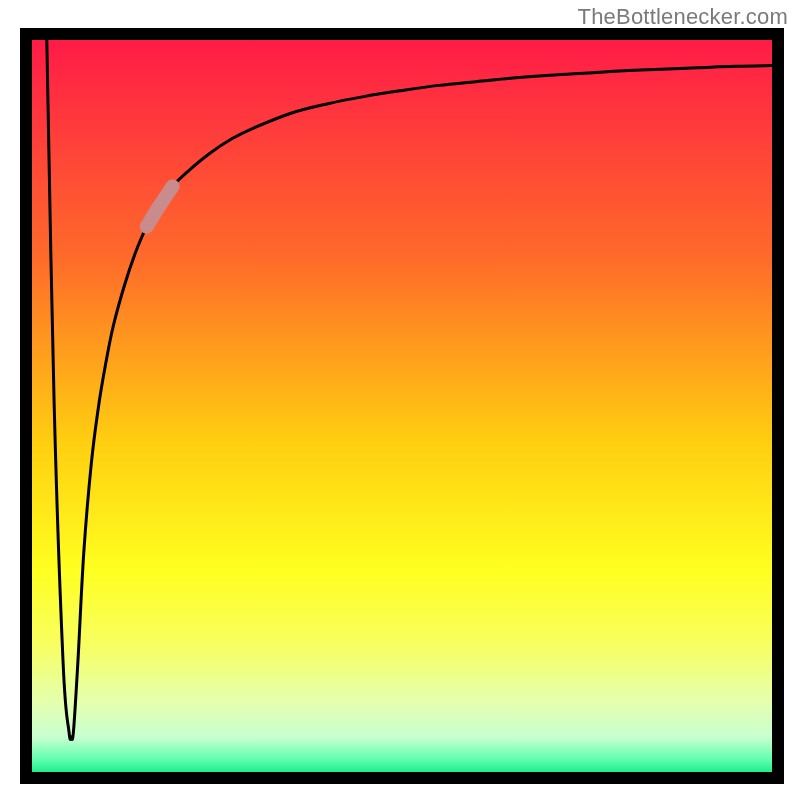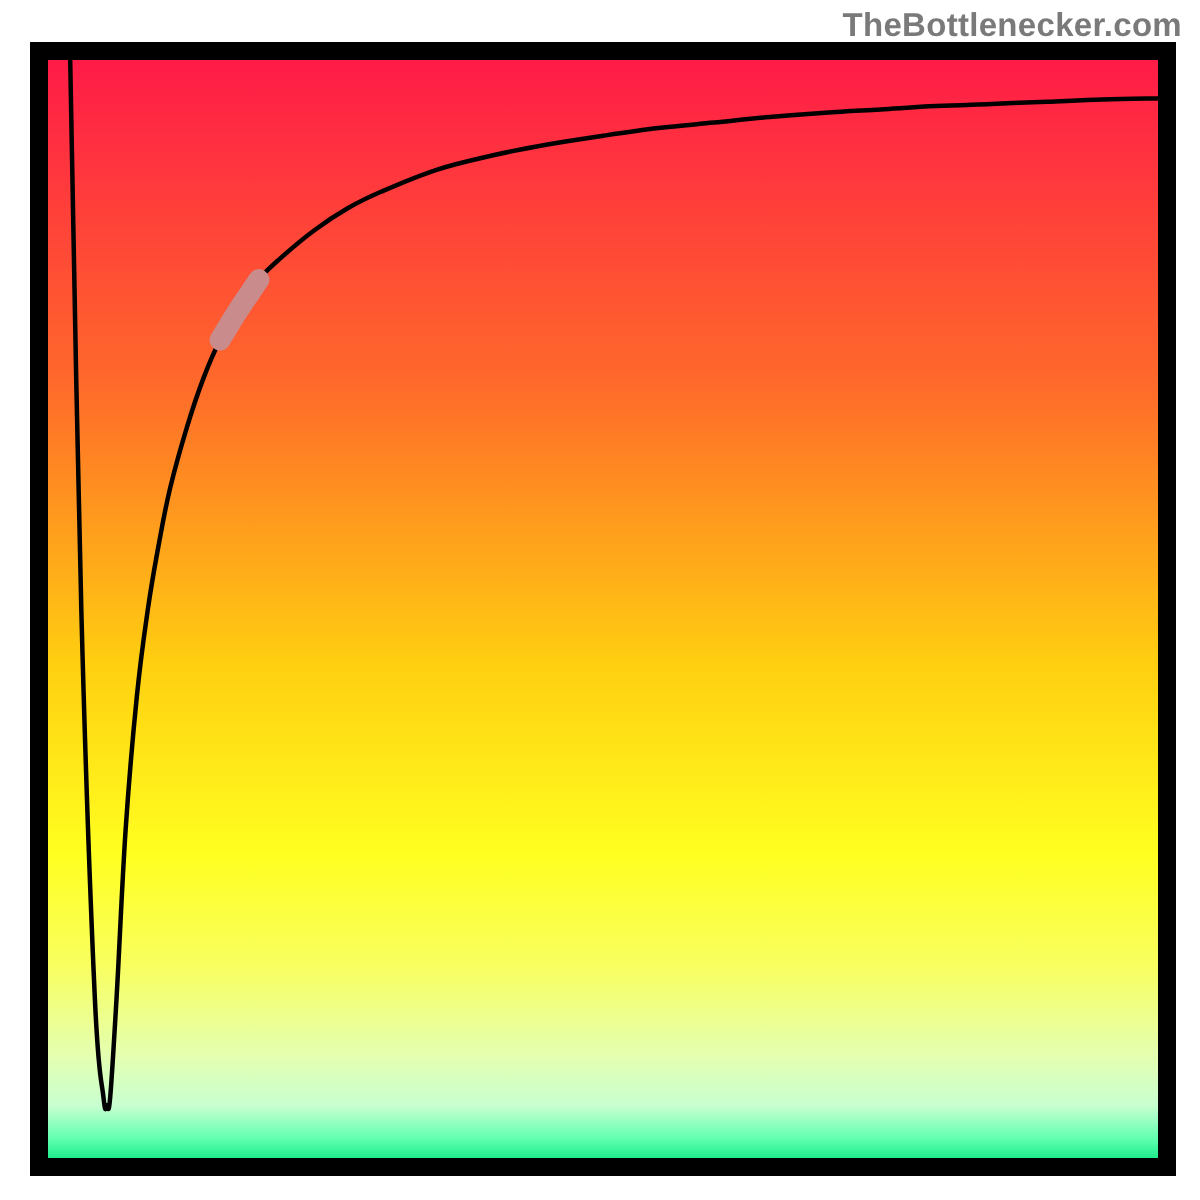--- a/index.html
+++ b/index.html
@@ -15,21 +15,21 @@
     position: relative;
     width: 800px;
     height: 800px;
   }
   .attribution {
     position: absolute;
     top: 4px;
     right: 12px;
     font-size: 22px;
     color: #7a7a7a;
-    font-weight: 700;
+    font-weight: 400;
     letter-spacing: 0.2px;
   }
   svg.chart {
     position: absolute;
     left: 0;
     top: 0;
   }
 </style>
 </head>
 <body>

